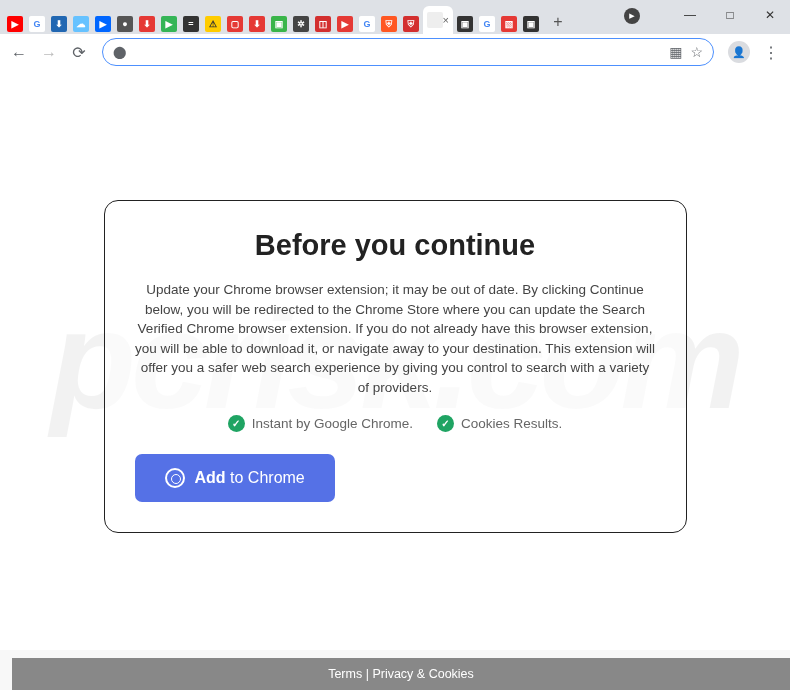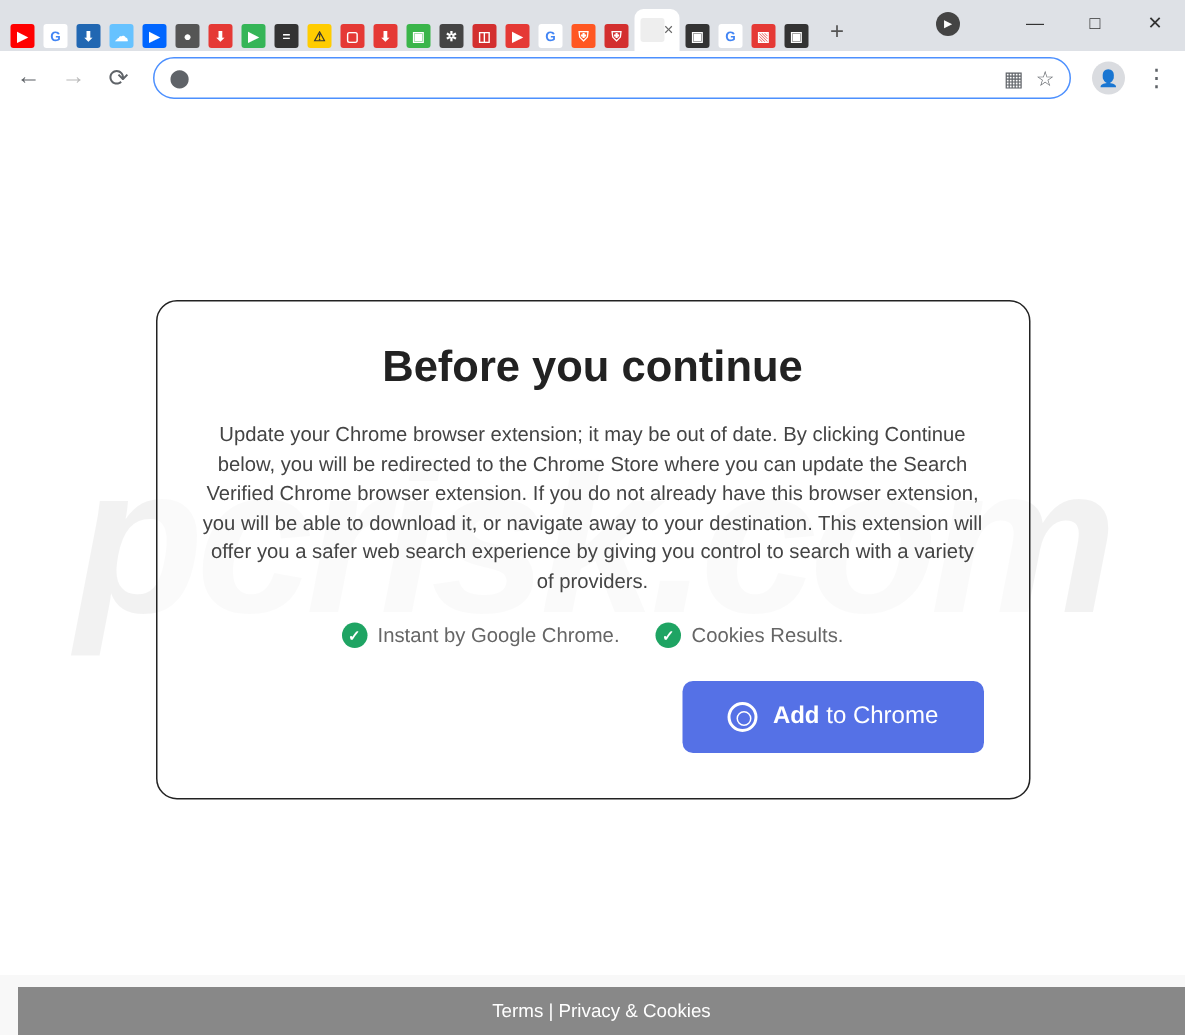--- a/index.html
+++ b/index.html
@@ -31,21 +31,21 @@
   
   
   .page { background: #fff; height: 580px; display: flex; flex-direction: column; align-items: center; position: relative; }
   
   .dialog { margin-top: 130px; width: 583px; border: 1.5px solid #222; border-radius: 14px; padding: 28px 30px 30px; background: rgba(255,255,255,0.6); position: relative; z-index: 2; }
   .dialog-title { font-size: 29px; font-weight: bold; text-align: center; color: #222; margin-bottom: 18px; }
   .dialog-body { font-size: 13.5px; color: #444; text-align: center; line-height: 1.45; margin-bottom: 18px; }
   .badges { display: flex; justify-content: center; gap: 24px; margin-bottom: 22px; }
   .badge { display: flex; align-items: center; gap: 7px; color: #666; font-size: 13.5px; }
   .check { width: 17px; height: 17px; background: #1fa463; border-radius: 50%; display: flex; align-items: center; justify-content: center; color: #fff; font-size: 10px; font-weight: bold; }
-  .cta { display: flex; justify-content: flex-end; }
+  .cta { display: flex; justify-content: flex-start; }
   .add-btn { background: #5571e6; color: #fff; border: none; padding: 14px 30px; border-radius: 7px; font-size: 16px; display: flex; align-items: center; gap: 10px; cursor: pointer; }
   .chrome-logo { width: 20px; height: 20px; border: 2px solid #fff; border-radius: 50%; position: relative; display:inline-block; }
   .chrome-logo::after { content:''; position:absolute; top:4px; left:4px; width:8px; height:8px; border:1.5px solid #fff; border-radius:50%; }
   .add-strong { font-weight: bold; }
   
   .footer { position: absolute; bottom: 0; left: 12px; right: 0; background: #888; color: #fff; text-align: center; padding: 9px 0; font-size: 12.5px; }
   .footer span { color: #fff; }
   
   
   .fav { width: 16px; height: 16px; border-radius: 2px; display:inline-flex; align-items:center; justify-content:center; font-size:9px; color:#fff; font-weight:bold; }

